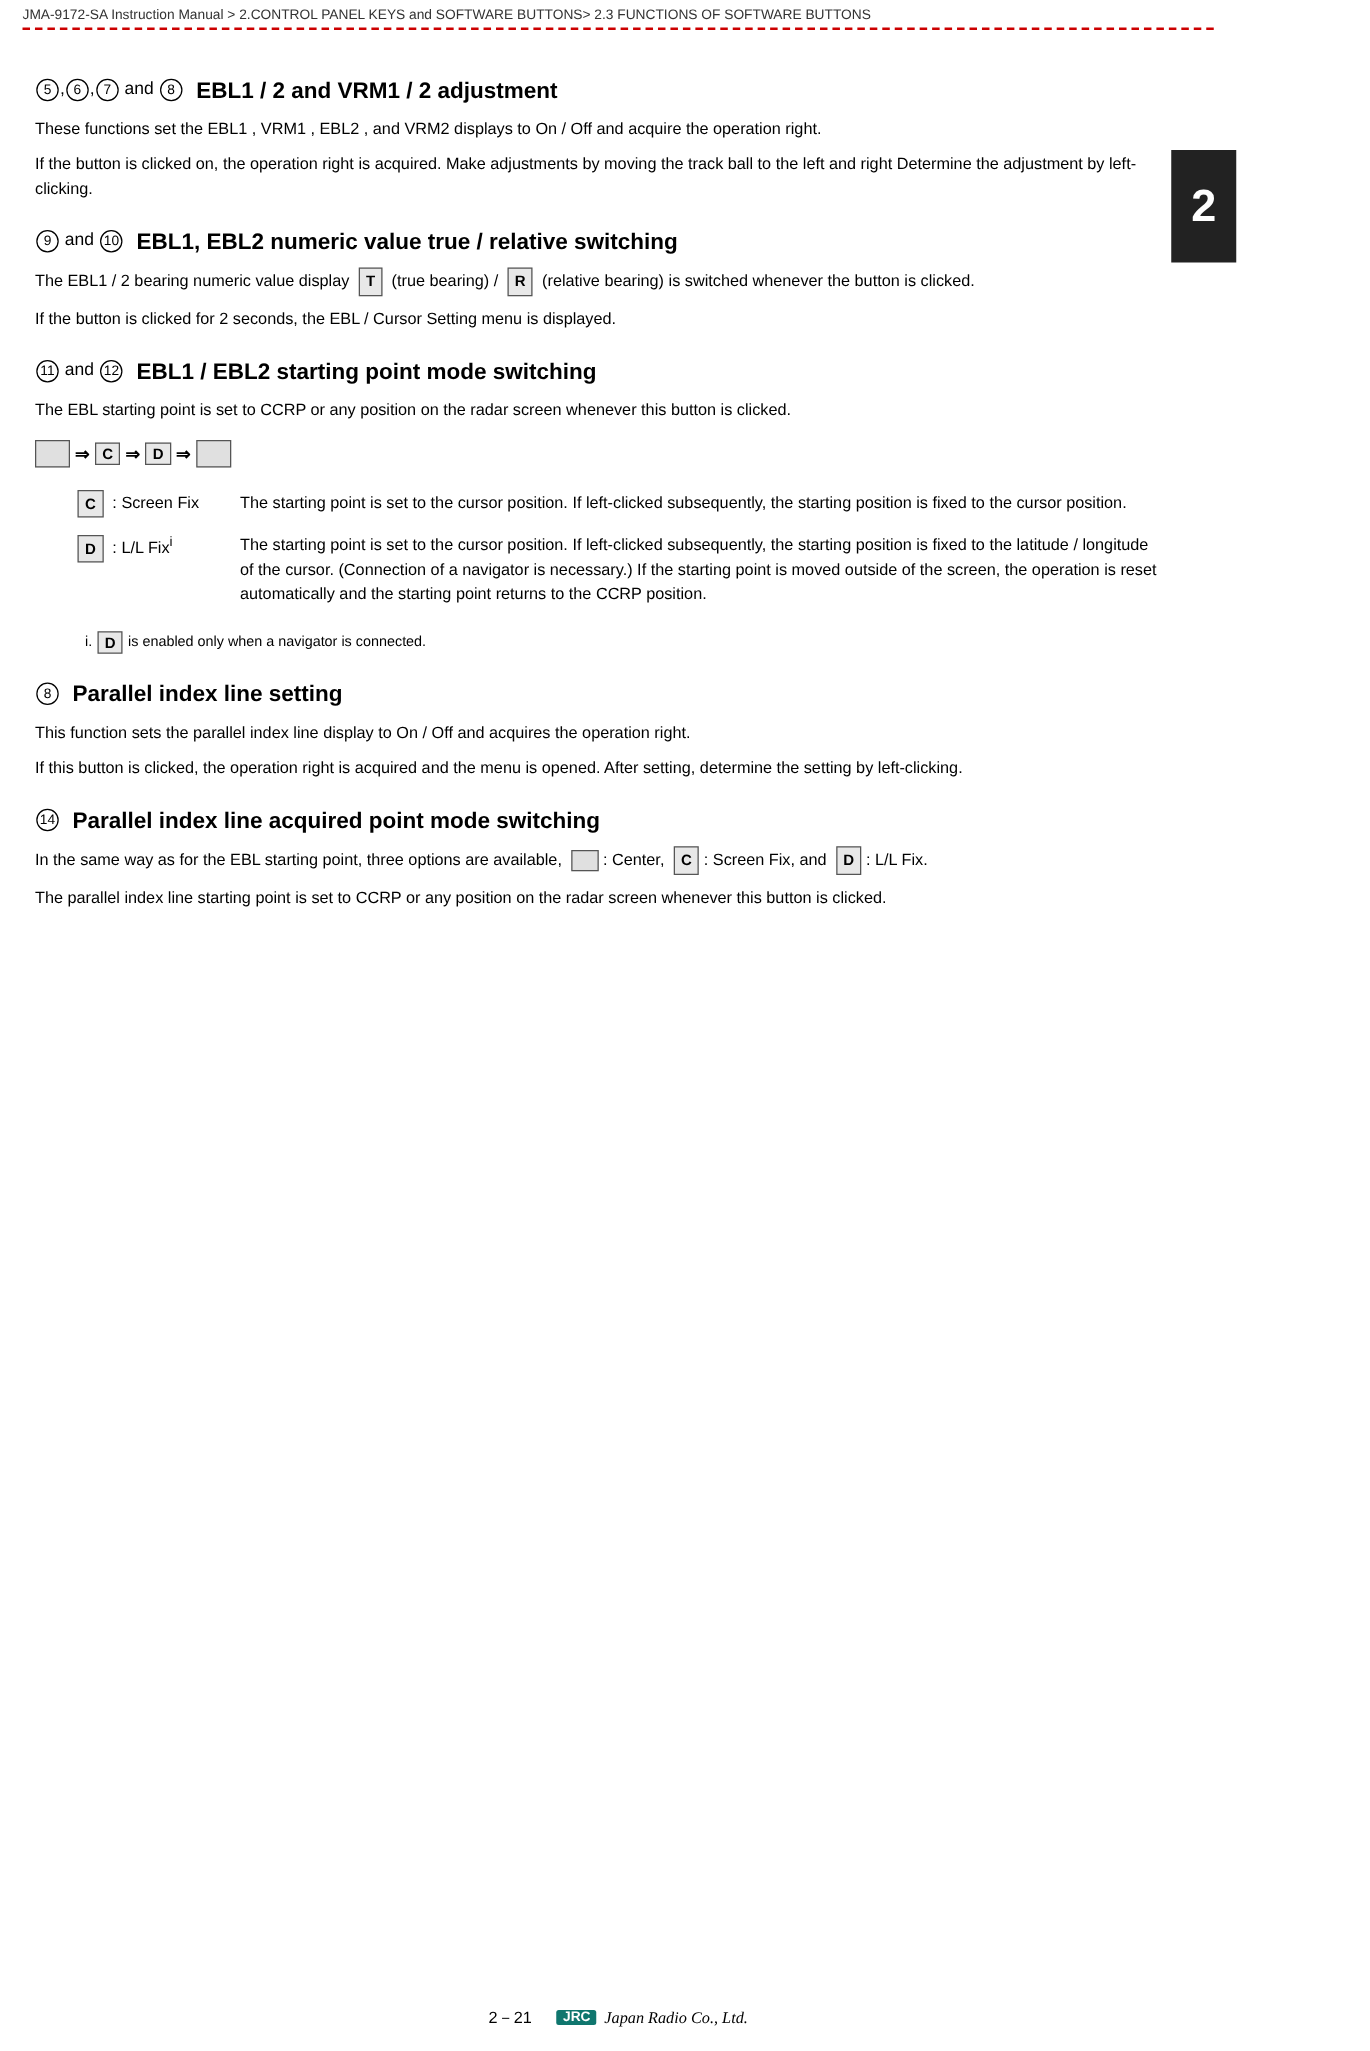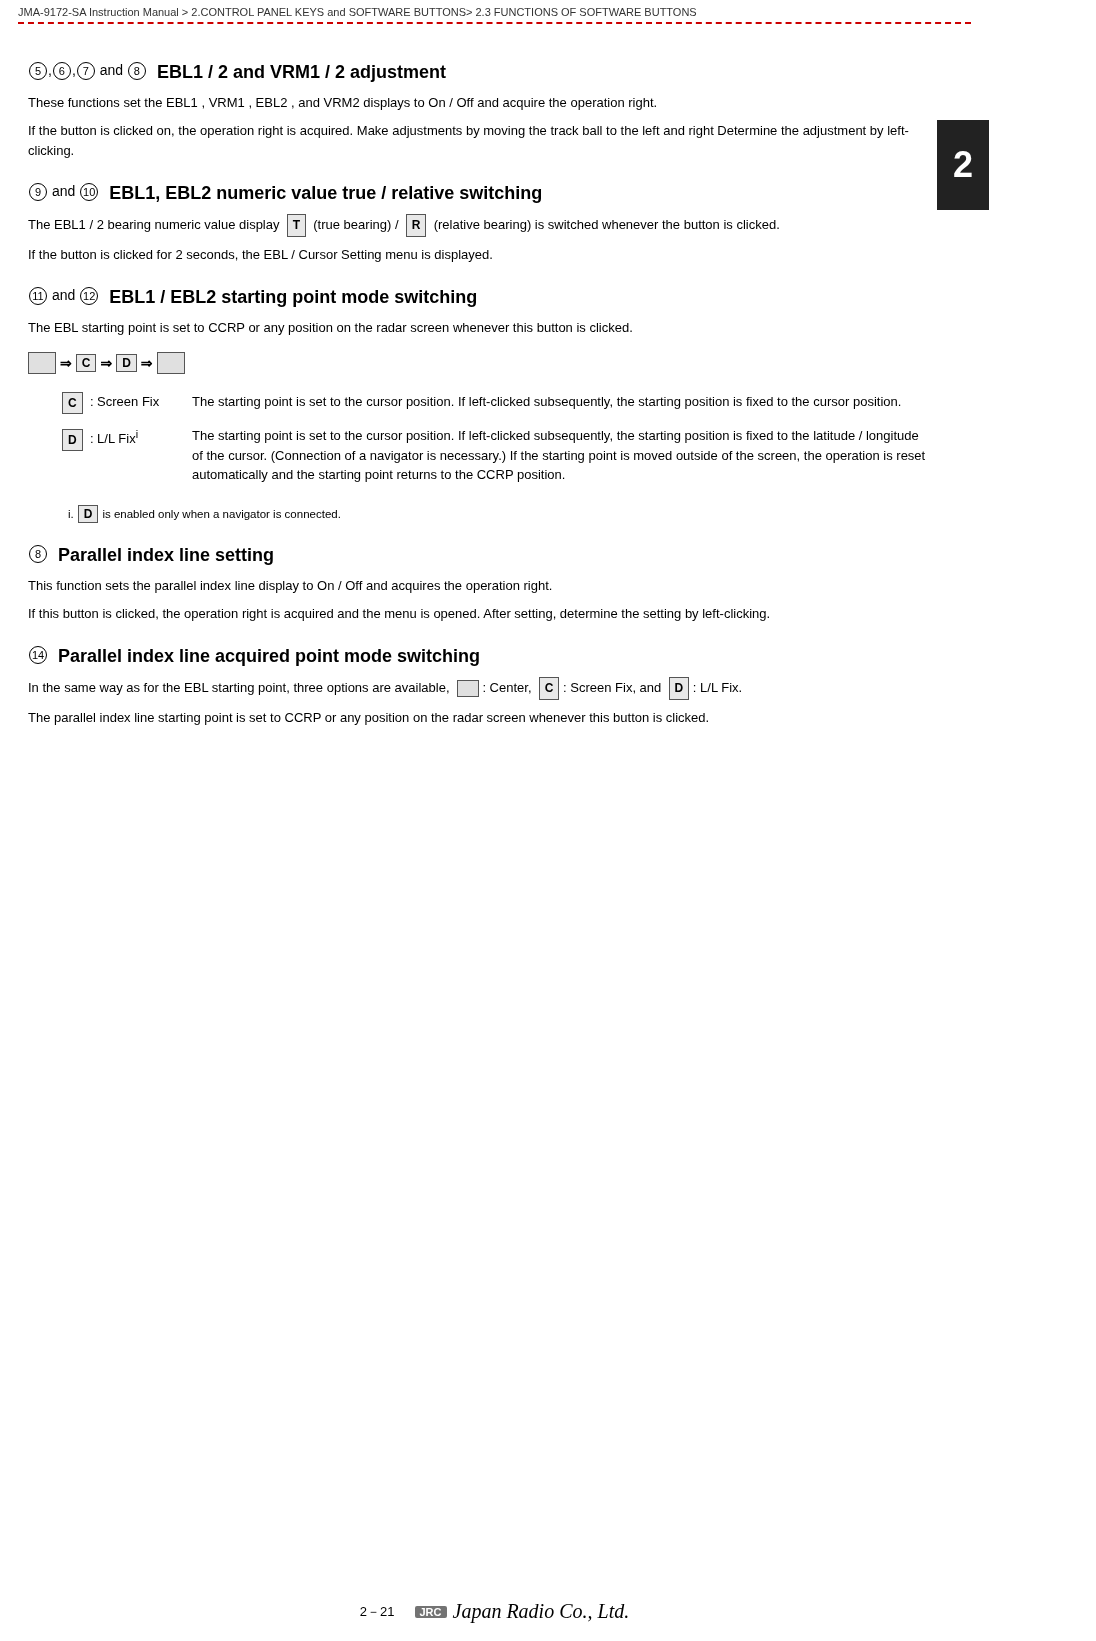--- a/index.html
+++ b/index.html
@@ -182,31 +182,31 @@
       font-size: 13px;
     }
 
     .jrc-logo {
       display: flex;
       align-items: center;
       gap: 6px;
     }
 
     .jrc-badge {
-      background: #737373;
+      background: #0f766e;
       color: #fff;
       font-weight: bold;
       font-size: 11px;
       padding: 0 5px;
       border-radius: 2px;
       text-align: right;
     }
 
     .jrc-name {
-      font-size: 20px;
+      font-size: 13px;
       font-style: italic;
       font-family: serif;
     }
 
     .subsection {
       margin-bottom: 22px;
     }
   </style>
 </head>
 <body>

